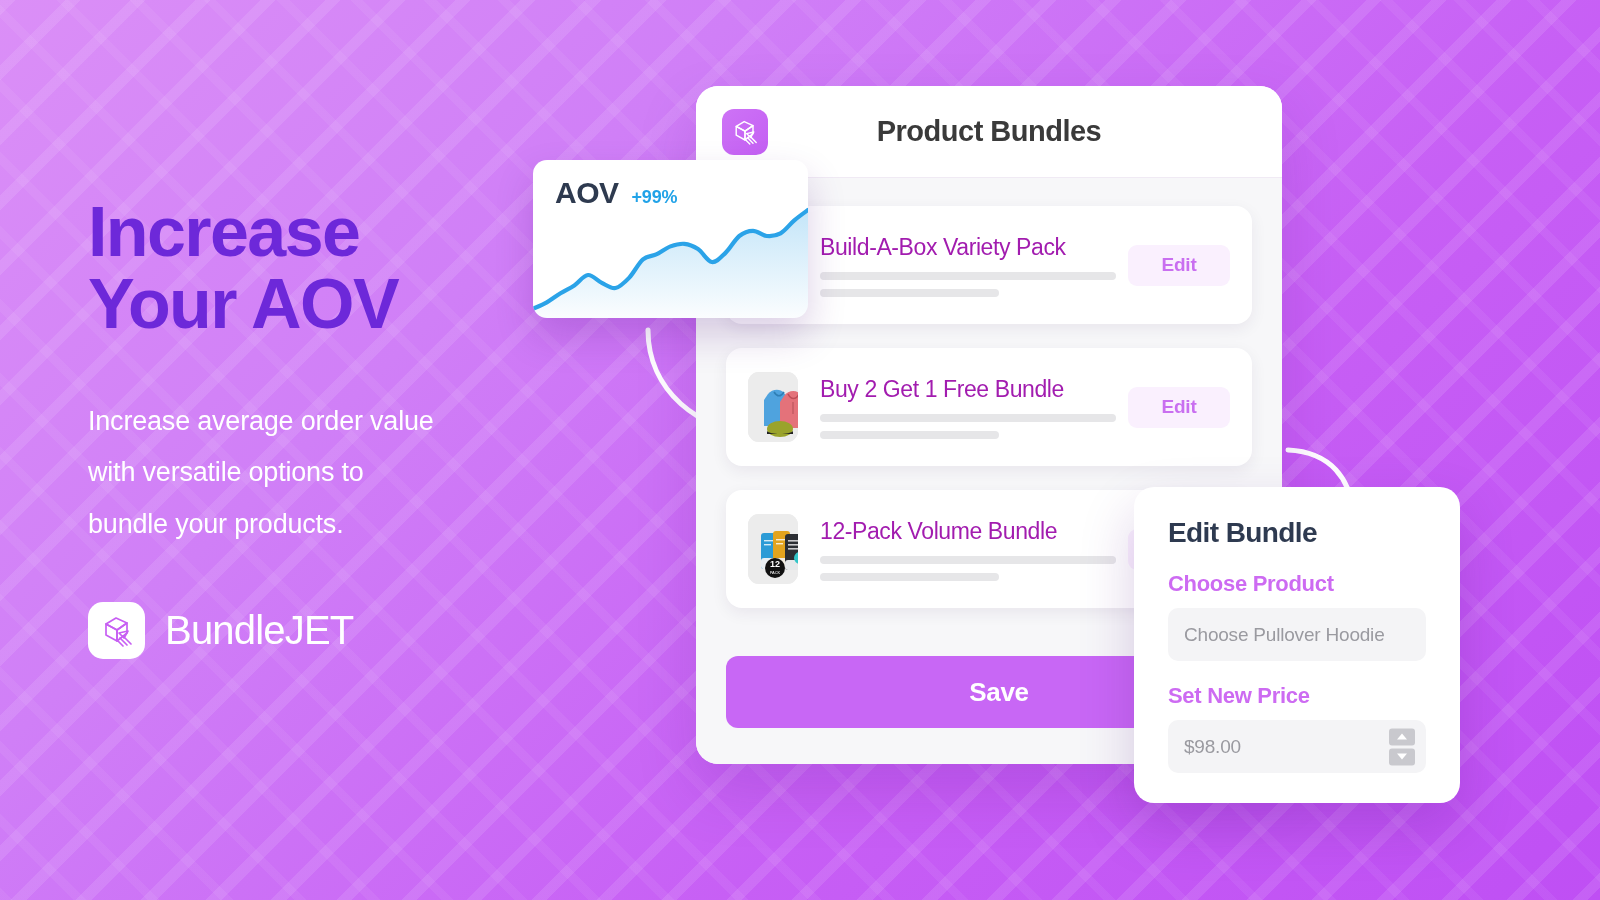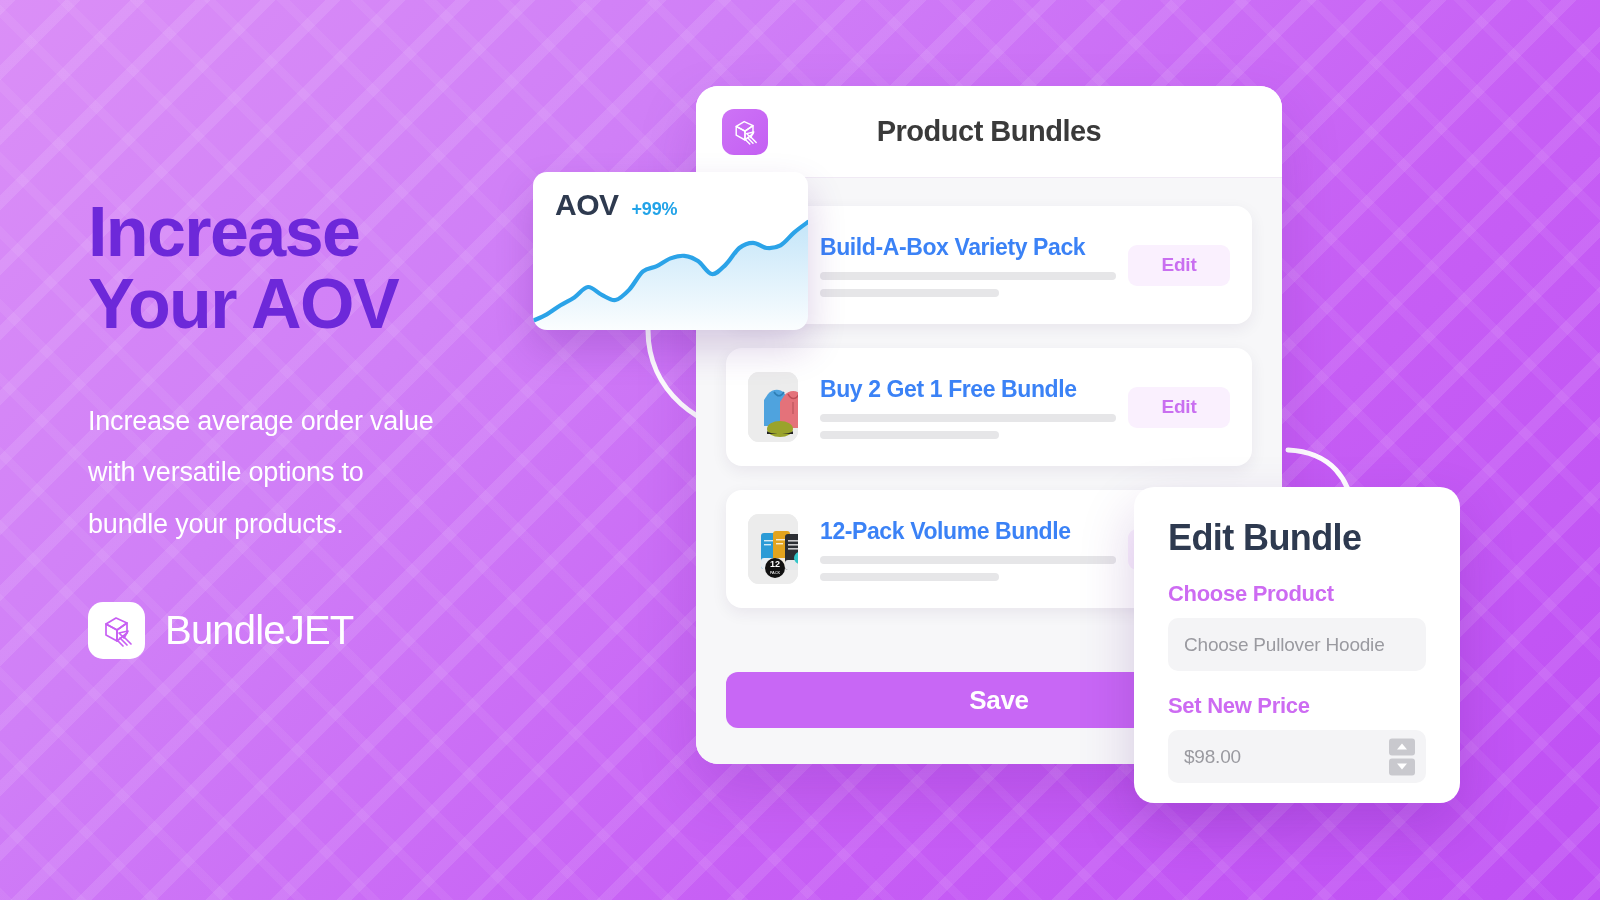--- a/index.html
+++ b/index.html
@@ -92,61 +92,61 @@
     box-shadow:0 5px 16px rgba(40,20,70,0.07);
     display:flex; align-items:center; padding:0 22px;
   }
   .thumb {
     width:50px; height:70px; border-radius:11px; background:#ECECEC;
     flex:none; margin-right:22px; position:relative; overflow:hidden;
   }
   .thumb.empty { background:#ECECEC; }
   .row-info { flex:1; min-width:0; }
   .row-title {
-    font-size:23px; font-weight:700; color:#3b82f6;
+    font-size:23px; font-weight:400; color:#a21caf;
     letter-spacing:-0.4px; margin-bottom:11px;
   }
   .skel { height:8px; border-radius:5px; background:#E6E6E8; }
   .skel.long { width:96%; margin-bottom:9px; }
   .skel.short { width:58%; }
   .edit-btn {
     flex:none; width:102px; height:41px; border-radius:9px;
     background:#FAF0FE; color:#C96FF0; border:none;
     font-size:19px; font-weight:700; font-family:inherit;
     display:flex; align-items:center; justify-content:center;
     letter-spacing:-0.2px; cursor:pointer;
   }
   .save-btn {
-    position:absolute; left:30px; bottom:36px; width:526px; height:56px;
+    position:absolute; left:30px; bottom:36px; width:526px; height:72px;
     background:#C867F5; border:none; border-radius:12px;
     color:#fff; font-size:26px; font-weight:600; font-family:inherit;
     letter-spacing:-0.3px; cursor:pointer;padding-left:20px;
   }
 
   
   .aov-card {
-    position:absolute; left:533px; top:172px; width:275px; height:158px;
+    position:absolute; left:533px; top:160px; width:275px; height:158px;
     background:#ffffff; border-radius:14px;
     box-shadow:0 18px 38px rgba(80,20,130,0.20);
     z-index:20; overflow:hidden;
   }
   .aov-head { position:absolute; left:22px; top:16px; display:flex; align-items:baseline; gap:13px; z-index:3; }
   .aov-label { font-size:30px; font-weight:700; color:#2E3A4F; letter-spacing:-0.5px; }
   .aov-delta { font-size:18px; font-weight:700; color:#22A3E8; letter-spacing:-0.2px; }
   .aov-chart { position:absolute; left:0; right:0; bottom:0; height:125px; }
 
   
   .edit-card {
     position:absolute; left:1134px; top:487px; width:326px; height:316px;
     background:#ffffff; border-radius:20px;
     box-shadow:0 24px 55px rgba(80,20,130,0.20);
     z-index:30; padding:30px 34px;
   }
   .edit-title {
-    font-size:36px; font-weight:700; color:#2E3A50; letter-spacing:-0.6px;
+    font-size:28px; font-weight:700; color:#2E3A50; letter-spacing:-0.6px;
     margin-bottom:22px;
   }
   .field-label {
     font-size:22px; font-weight:700; color:#CD6BF2;
     letter-spacing:-0.3px; margin-bottom:11px;
   }
   .field-box {
     height:53px; background:#F4F4F6; border-radius:10px; border:none;
     display:flex; align-items:center; padding:0 16px; position:relative;
     margin-bottom:22px;

